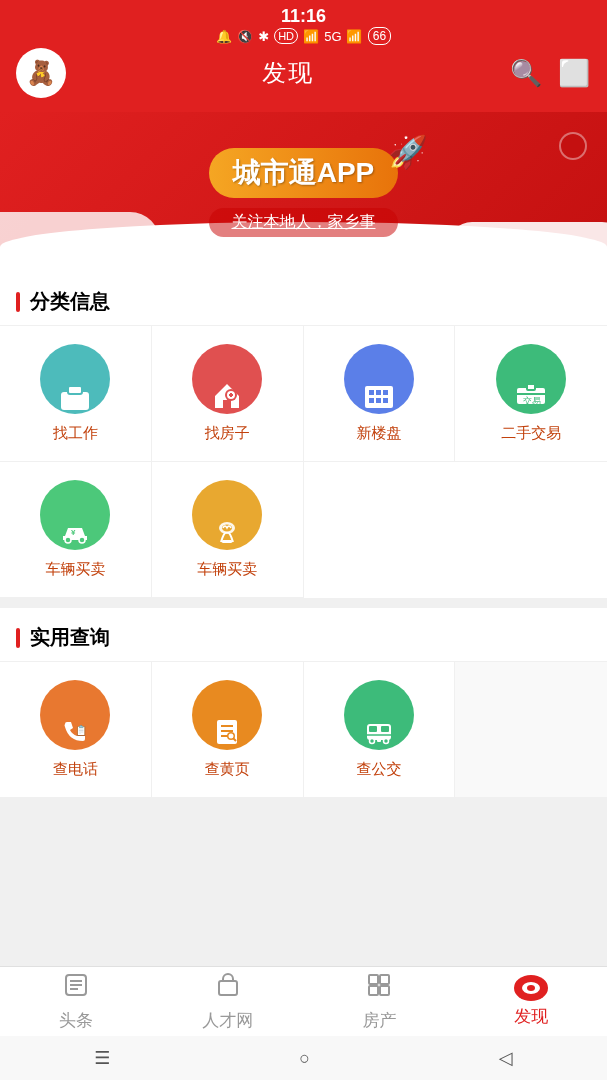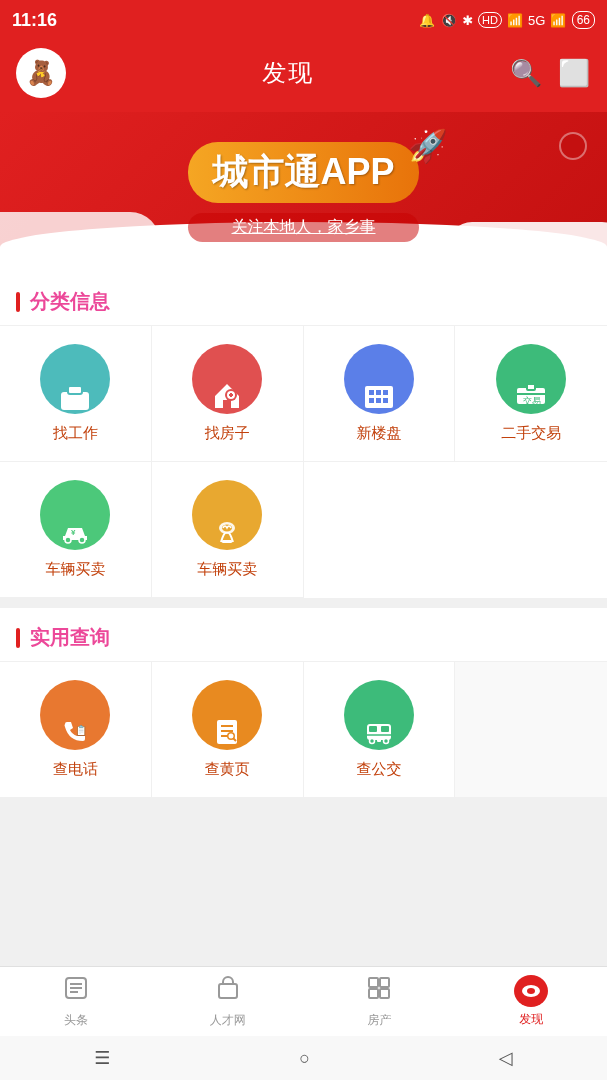--- a/index.html
+++ b/index.html
@@ -12,20 +12,21 @@
     }
 
     
     .status-bar {
       background: #e02020;
       display: flex;
       justify-content: space-between;
       align-items: center;
       padding: 6px 12px;
       height: 40px;
+      flex-direction: column;
     }
     .status-time {
       color: white;
       font-size: 18px;
       font-weight: 600;
     }
     .status-icons {
       display: flex;
       align-items: center;
       gap: 5px;
@@ -116,21 +117,21 @@
     }
     .banner-title-box {
       background: linear-gradient(90deg, #f5a623, #e8730a);
       border-radius: 30px;
       padding: 6px 24px;
       display: inline-block;
       margin-bottom: 6px;
       position: relative;
     }
     .banner-title-text {
-      font-size: 36px;
+      font-size: 28px;
       font-weight: 900;
       color: white;
       text-shadow: 1px 1px 2px rgba(0,0,0,0.3);
     }
     .banner-rocket {
       position: absolute;
       right: -30px;
       top: -15px;
       font-size: 32px;
     }
@@ -172,21 +173,21 @@
     .section-indicator {
       width: 4px;
       height: 20px;
       background: #e02020;
       border-radius: 2px;
       margin-right: 10px;
     }
     .section-title {
       font-size: 20px;
       font-weight: 600;
-      color: #ec4899;
+      color: #000000;
     }
 
     
     .icon-grid {
       display: grid;
       grid-template-columns: repeat(4, 1fr);
       border-top: 1px solid #f0f0f0;
     }
     .icon-cell {
       display: flex;
@@ -249,21 +250,21 @@
       border-radius: 50%;
       background: #e02020;
       display: flex;
       align-items: center;
       justify-content: center;
     }
     .nav-icon-dot svg {
       fill: white;
     }
     .nav-label {
-      font-size: 12px;
+      font-size: 17px;
       color: #999;
     }
     .nav-label.active {
       color: #e02020;
     }
 
     
     .system-nav {
       position: fixed;
       bottom: 0;

